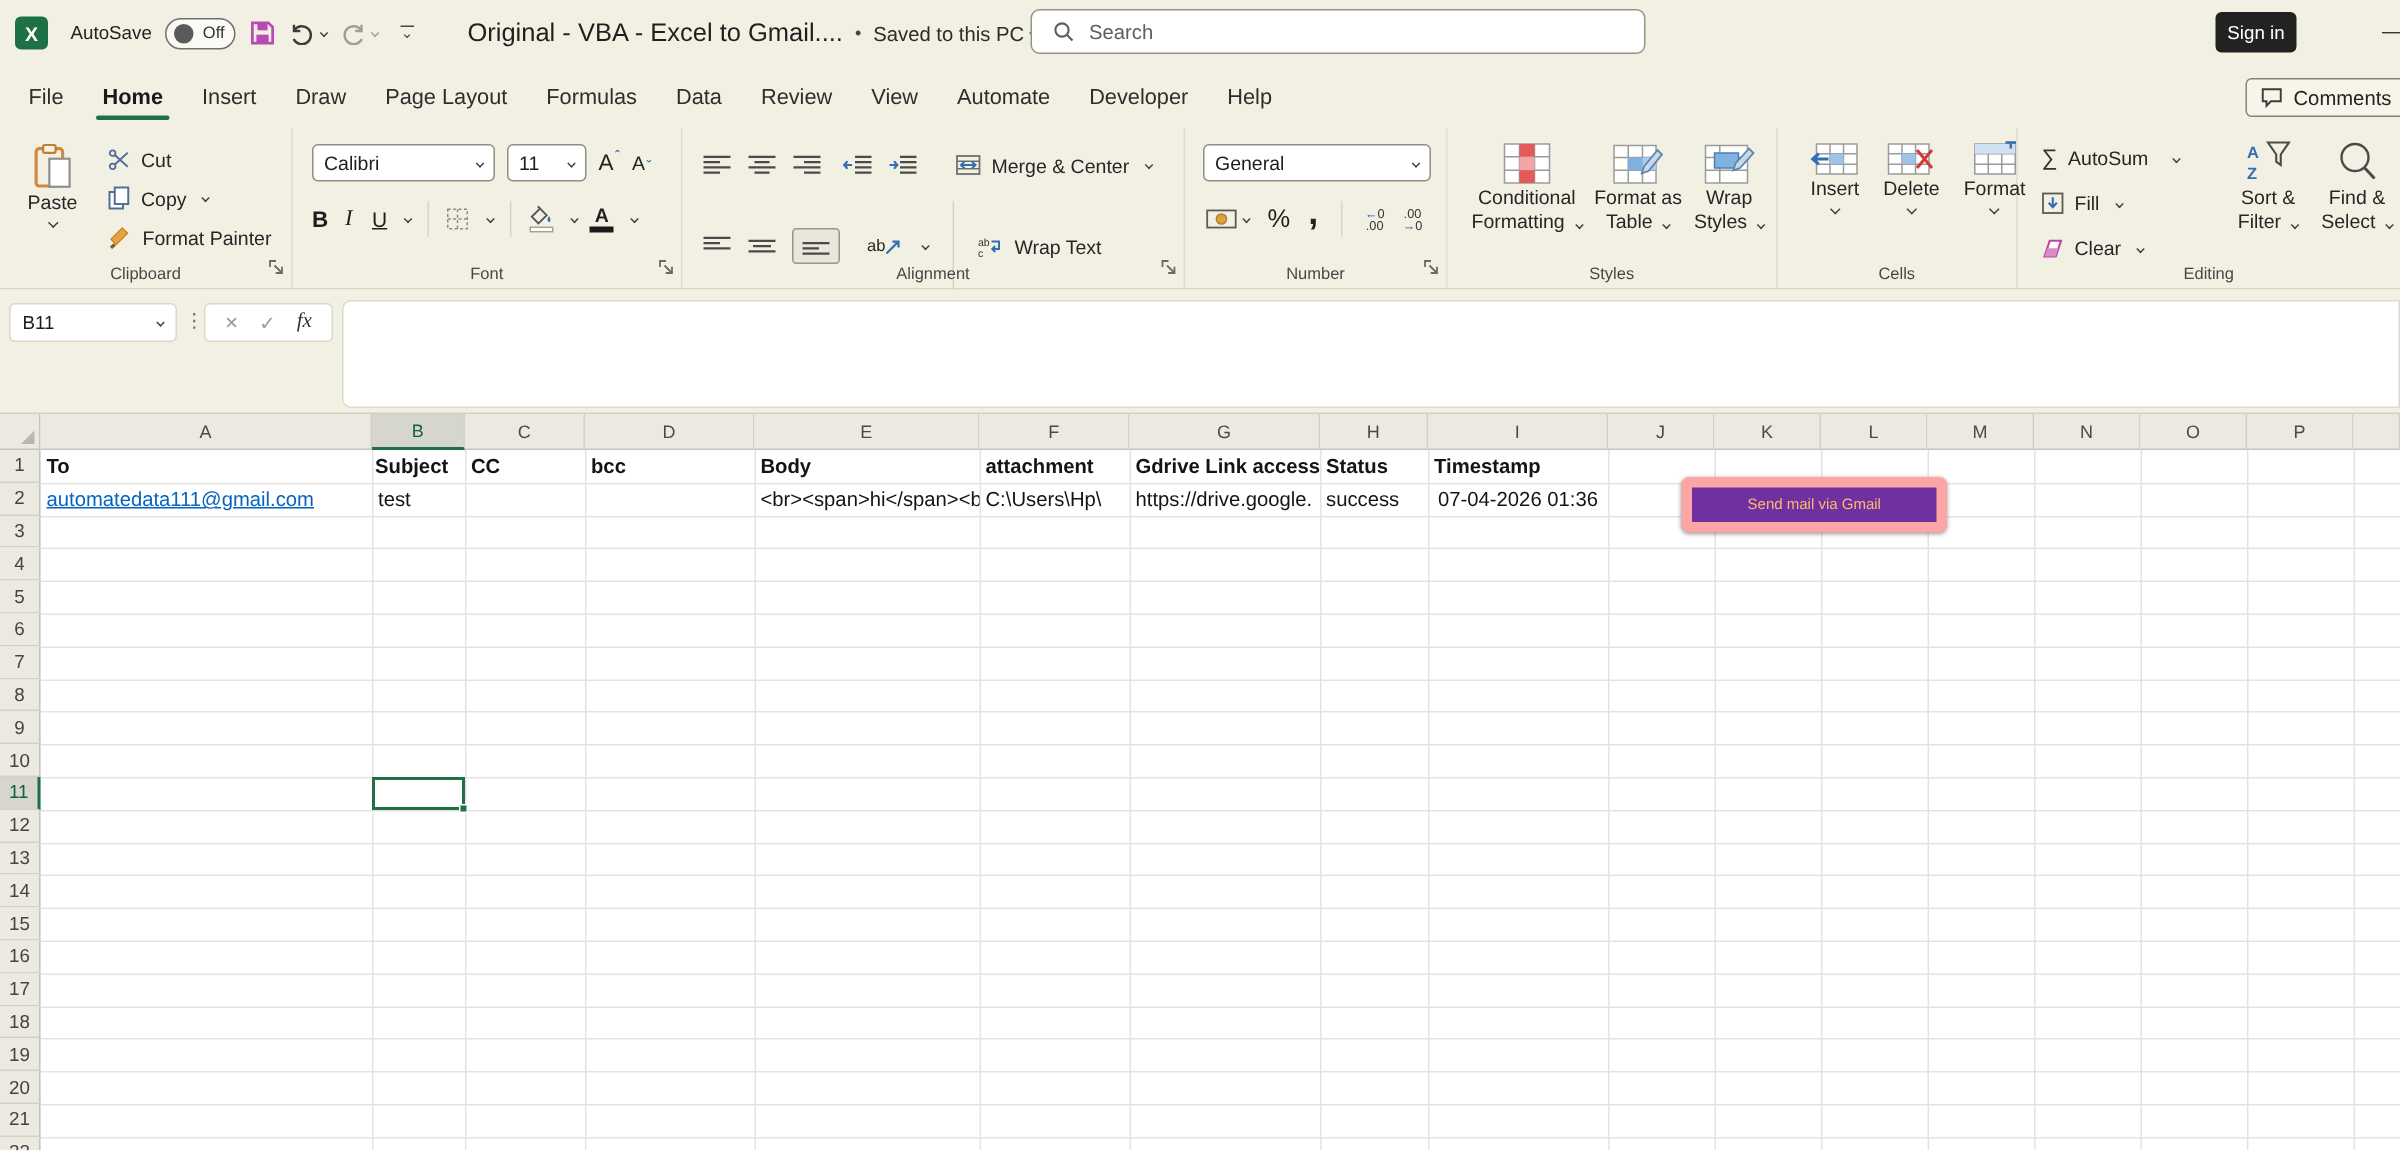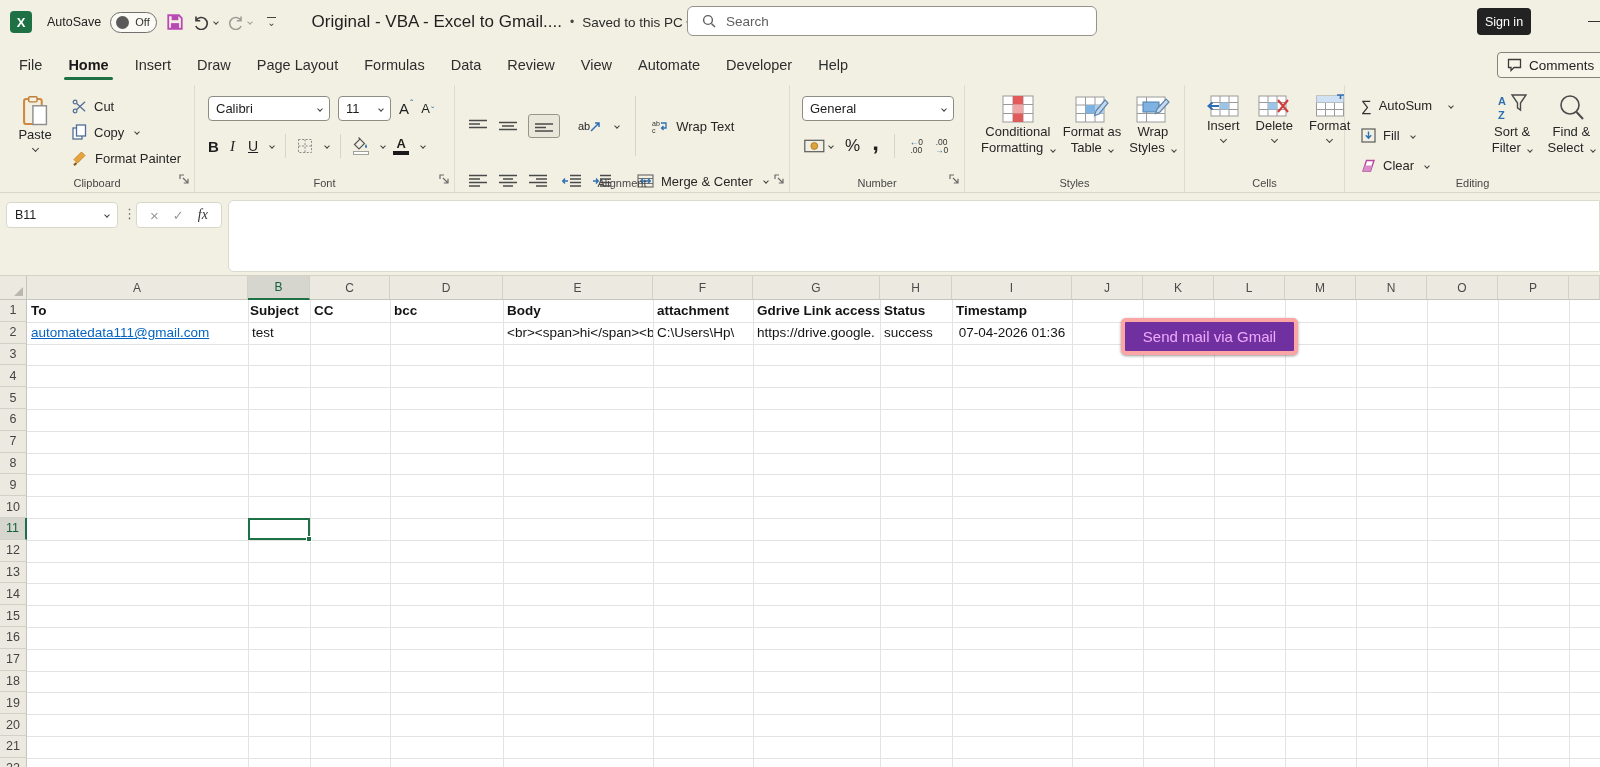--- a/index.html
+++ b/index.html
@@ -86,21 +86,21 @@
   .colhdr.selcol{background:#d7d6ce;border-bottom:2px solid var(--green);color:#13613a;}
   .rowhdr{position:absolute;left:0;width:27px;background:#eceae0;border-bottom:1px solid #d2d1c8;border-right:1px solid #c6c5bd;display:flex;align-items:center;justify-content:center;font-size:12.5px;color:#444;cursor:pointer;}
   .rowhdr.selrow{background:#d7d6ce;border-right:2px solid var(--green);color:#13613a;}
   .gline{position:absolute;background:#e3e3e3;}
   .cell{position:absolute;font-size:13.5px;line-height:21px;padding:0 4px;white-space:nowrap;overflow:hidden;color:#141414;display:flex;align-items:center;cursor:cell;}
   .cell.bold{font-weight:bold;}
   .cell.link{color:var(--link);text-decoration:underline;cursor:pointer;}
   .cell.center{justify-content:center;}
   .sel{position:absolute;border:2px solid var(--green);z-index:6;}
   .handle{position:absolute;right:-4px;bottom:-4px;width:6px;height:6px;background:var(--green);border:1px solid #fff;}
-  .gmail-btn{position:absolute;z-index:5;border-radius:5px;color:#f0abfc;font-size:15px;display:flex;align-items:center;justify-content:center;border:4px solid #fca5a5;box-shadow:0 1px 3px rgba(0,0,0,.4);cursor:pointer;}
+  .gmail-btn{position:absolute;z-index:5;border-radius:5px;color:#fdba74;font-size:10px;display:flex;align-items:center;justify-content:center;border:7px solid #fca5a5;box-shadow:0 1px 3px rgba(0,0,0,.4);cursor:pointer;}
 </style>
 </head>
 <body>
 
 <div class="app">
 
   <div class="titlebar">
     <div class="tb-left">
       <div class="xl-logo">X</div>
       <span class="autosave-label">AutoSave</span>
@@ -272,20 +272,59 @@
       <div class="grp-label"><span>Font</span></div>
       <span class="lnch">
         <svg width="10" height="10" viewBox="0 0 10 10">
             <path d="M1 5 V1 H5" fill="none" stroke="#6a6a6a" stroke-width="1.2"></path>
             <path d="M4 4 L9 9 M9 4.8 V9 H4.8" fill="none" stroke="#6a6a6a" stroke-width="1.2"></path>
           </svg>
       </span>
     </div>
 
     <div class="grp" style="width:335px;">
+      <div class="fnt-row" style="margin-top:12px;gap:10px;">
+        <span class="glyphbtn">
+          <svg width="20" height="14" viewBox="0 0 20 14">
+              <path class="icon-line" d="M1 1.5 H19 M1 5 H12 M1 8.5 H19 M1 12 H12"></path>
+            </svg>
+        </span>
+        <span class="glyphbtn">
+          <svg width="20" height="14" viewBox="0 0 20 14">
+              <path class="icon-line" d="M1 1.5 H19 M5 5 H15 M1 8.5 H19 M5 12 H15"></path>
+            </svg>
+        </span>
+        <span class="glyphbtn">
+          <svg width="20" height="14" viewBox="0 0 20 14">
+              <path class="icon-line" d="M1 1.5 H19 M8 5 H19 M1 8.5 H19 M8 12 H19"></path>
+            </svg>
+        </span>
+        <span class="glyphbtn" style="margin-left:4px;">
+          <svg width="20" height="14" viewBox="0 0 20 14">
+              <path class="icon-line" d="M8 1.5 H19 M8 5 H19 M8 8.5 H19 M8 12 H19"></path>
+              <path d="M6 7 L1 7 M3 4.5 L0.8 7 L3 9.5" fill="none" stroke="#2f6fb2" stroke-width="1.4"></path>
+            </svg>
+        </span>
+        <span class="glyphbtn">
+          <svg width="20" height="14" viewBox="0 0 20 14">
+              <path class="icon-line" d="M8 1.5 H19 M8 5 H19 M8 8.5 H19 M8 12 H19"></path>
+              <path d="M1 7 L6 7 M4 4.5 L6.2 7 L4 9.5" fill="none" stroke="#2f6fb2" stroke-width="1.4"></path>
+            </svg>
+        </span>
+        <span class="vdiv" style="visibility:hidden;margin:0 2px;"></span>
+        <span class="smallbtn">
+          <svg width="17" height="14" viewBox="0 0 17 14">
+            <rect x="1" y="1" width="15" height="12" fill="none" stroke="#6f6f6f" stroke-width="1.2"></rect>
+            <path d="M1 4.5 H16 M1 9.5 H16" stroke="#6f6f6f" stroke-width="1"></path>
+            <path d="M4 7 H13 M6 4.8 L3.6 7 L6 9.2 M11 4.8 L13.4 7 L11 9.2" fill="none" stroke="#2f6fb2" stroke-width="1.3"></path>
+          </svg>
+          <span>Merge &amp; Center</span>
+          <span class="cv sm"></span>
+        </span>
+      </div>
       <div class="fnt-row" style="margin-top:11px;gap:10px;">
         <span class="glyphbtn">
           <svg width="20" height="14" viewBox="0 0 20 14">
               <path class="icon-line" d="M1 1.5 H19 M1 5 H12 M1 8.5 H19"></path>
             </svg>
         </span>
         <span class="glyphbtn">
           <svg width="20" height="14" viewBox="0 0 20 14">
               <path class="icon-line" d="M1 3.5 H19 M4 7 H16 M1 10.5 H19"></path>
             </svg>
@@ -302,59 +341,20 @@
         </span>
         <span class="cv sm"></span>
         <span class="vdiv" style="height:60px;margin:0 6px;"></span>
         <span class="smallbtn">
           <svg width="17" height="15" viewBox="0 0 17 15">
             <text x="0" y="7" font-size="7" fill="#333">ab</text>
               <text x="0" y="14" font-size="7" fill="#333">c</text>
             <path d="M9 4 H14 V9 H10 M11.5 7 L9.5 9 L11.5 11" fill="none" stroke="#2f6fb2" stroke-width="1.3"></path>
           </svg>
           <span>Wrap Text</span>
-        </span>
-      </div>
-      <div class="fnt-row" style="margin-top:12px;gap:10px;">
-        <span class="glyphbtn">
-          <svg width="20" height="14" viewBox="0 0 20 14">
-              <path class="icon-line" d="M1 1.5 H19 M1 5 H12 M1 8.5 H19 M1 12 H12"></path>
-            </svg>
-        </span>
-        <span class="glyphbtn">
-          <svg width="20" height="14" viewBox="0 0 20 14">
-              <path class="icon-line" d="M1 1.5 H19 M5 5 H15 M1 8.5 H19 M5 12 H15"></path>
-            </svg>
-        </span>
-        <span class="glyphbtn">
-          <svg width="20" height="14" viewBox="0 0 20 14">
-              <path class="icon-line" d="M1 1.5 H19 M8 5 H19 M1 8.5 H19 M8 12 H19"></path>
-            </svg>
-        </span>
-        <span class="glyphbtn" style="margin-left:4px;">
-          <svg width="20" height="14" viewBox="0 0 20 14">
-              <path class="icon-line" d="M8 1.5 H19 M8 5 H19 M8 8.5 H19 M8 12 H19"></path>
-              <path d="M6 7 L1 7 M3 4.5 L0.8 7 L3 9.5" fill="none" stroke="#2f6fb2" stroke-width="1.4"></path>
-            </svg>
-        </span>
-        <span class="glyphbtn">
-          <svg width="20" height="14" viewBox="0 0 20 14">
-              <path class="icon-line" d="M8 1.5 H19 M8 5 H19 M8 8.5 H19 M8 12 H19"></path>
-              <path d="M1 7 L6 7 M4 4.5 L6.2 7 L4 9.5" fill="none" stroke="#2f6fb2" stroke-width="1.4"></path>
-            </svg>
-        </span>
-        <span class="vdiv" style="visibility:hidden;margin:0 2px;"></span>
-        <span class="smallbtn">
-          <svg width="17" height="14" viewBox="0 0 17 14">
-            <rect x="1" y="1" width="15" height="12" fill="none" stroke="#6f6f6f" stroke-width="1.2"></rect>
-            <path d="M1 4.5 H16 M1 9.5 H16" stroke="#6f6f6f" stroke-width="1"></path>
-            <path d="M4 7 H13 M6 4.8 L3.6 7 L6 9.2 M11 4.8 L13.4 7 L11 9.2" fill="none" stroke="#2f6fb2" stroke-width="1.3"></path>
-          </svg>
-          <span>Merge &amp; Center</span>
-          <span class="cv sm"></span>
         </span>
       </div>
       <div class="grp-label"><span>Alignment</span></div>
       <span class="lnch">
         <svg width="10" height="10" viewBox="0 0 10 10">
             <path d="M1 5 V1 H5" fill="none" stroke="#6a6a6a" stroke-width="1.2"></path>
             <path d="M4 4 L9 9 M9 4.8 V9 H4.8" fill="none" stroke="#6a6a6a" stroke-width="1.2"></path>
           </svg>
       </span>
     </div>

